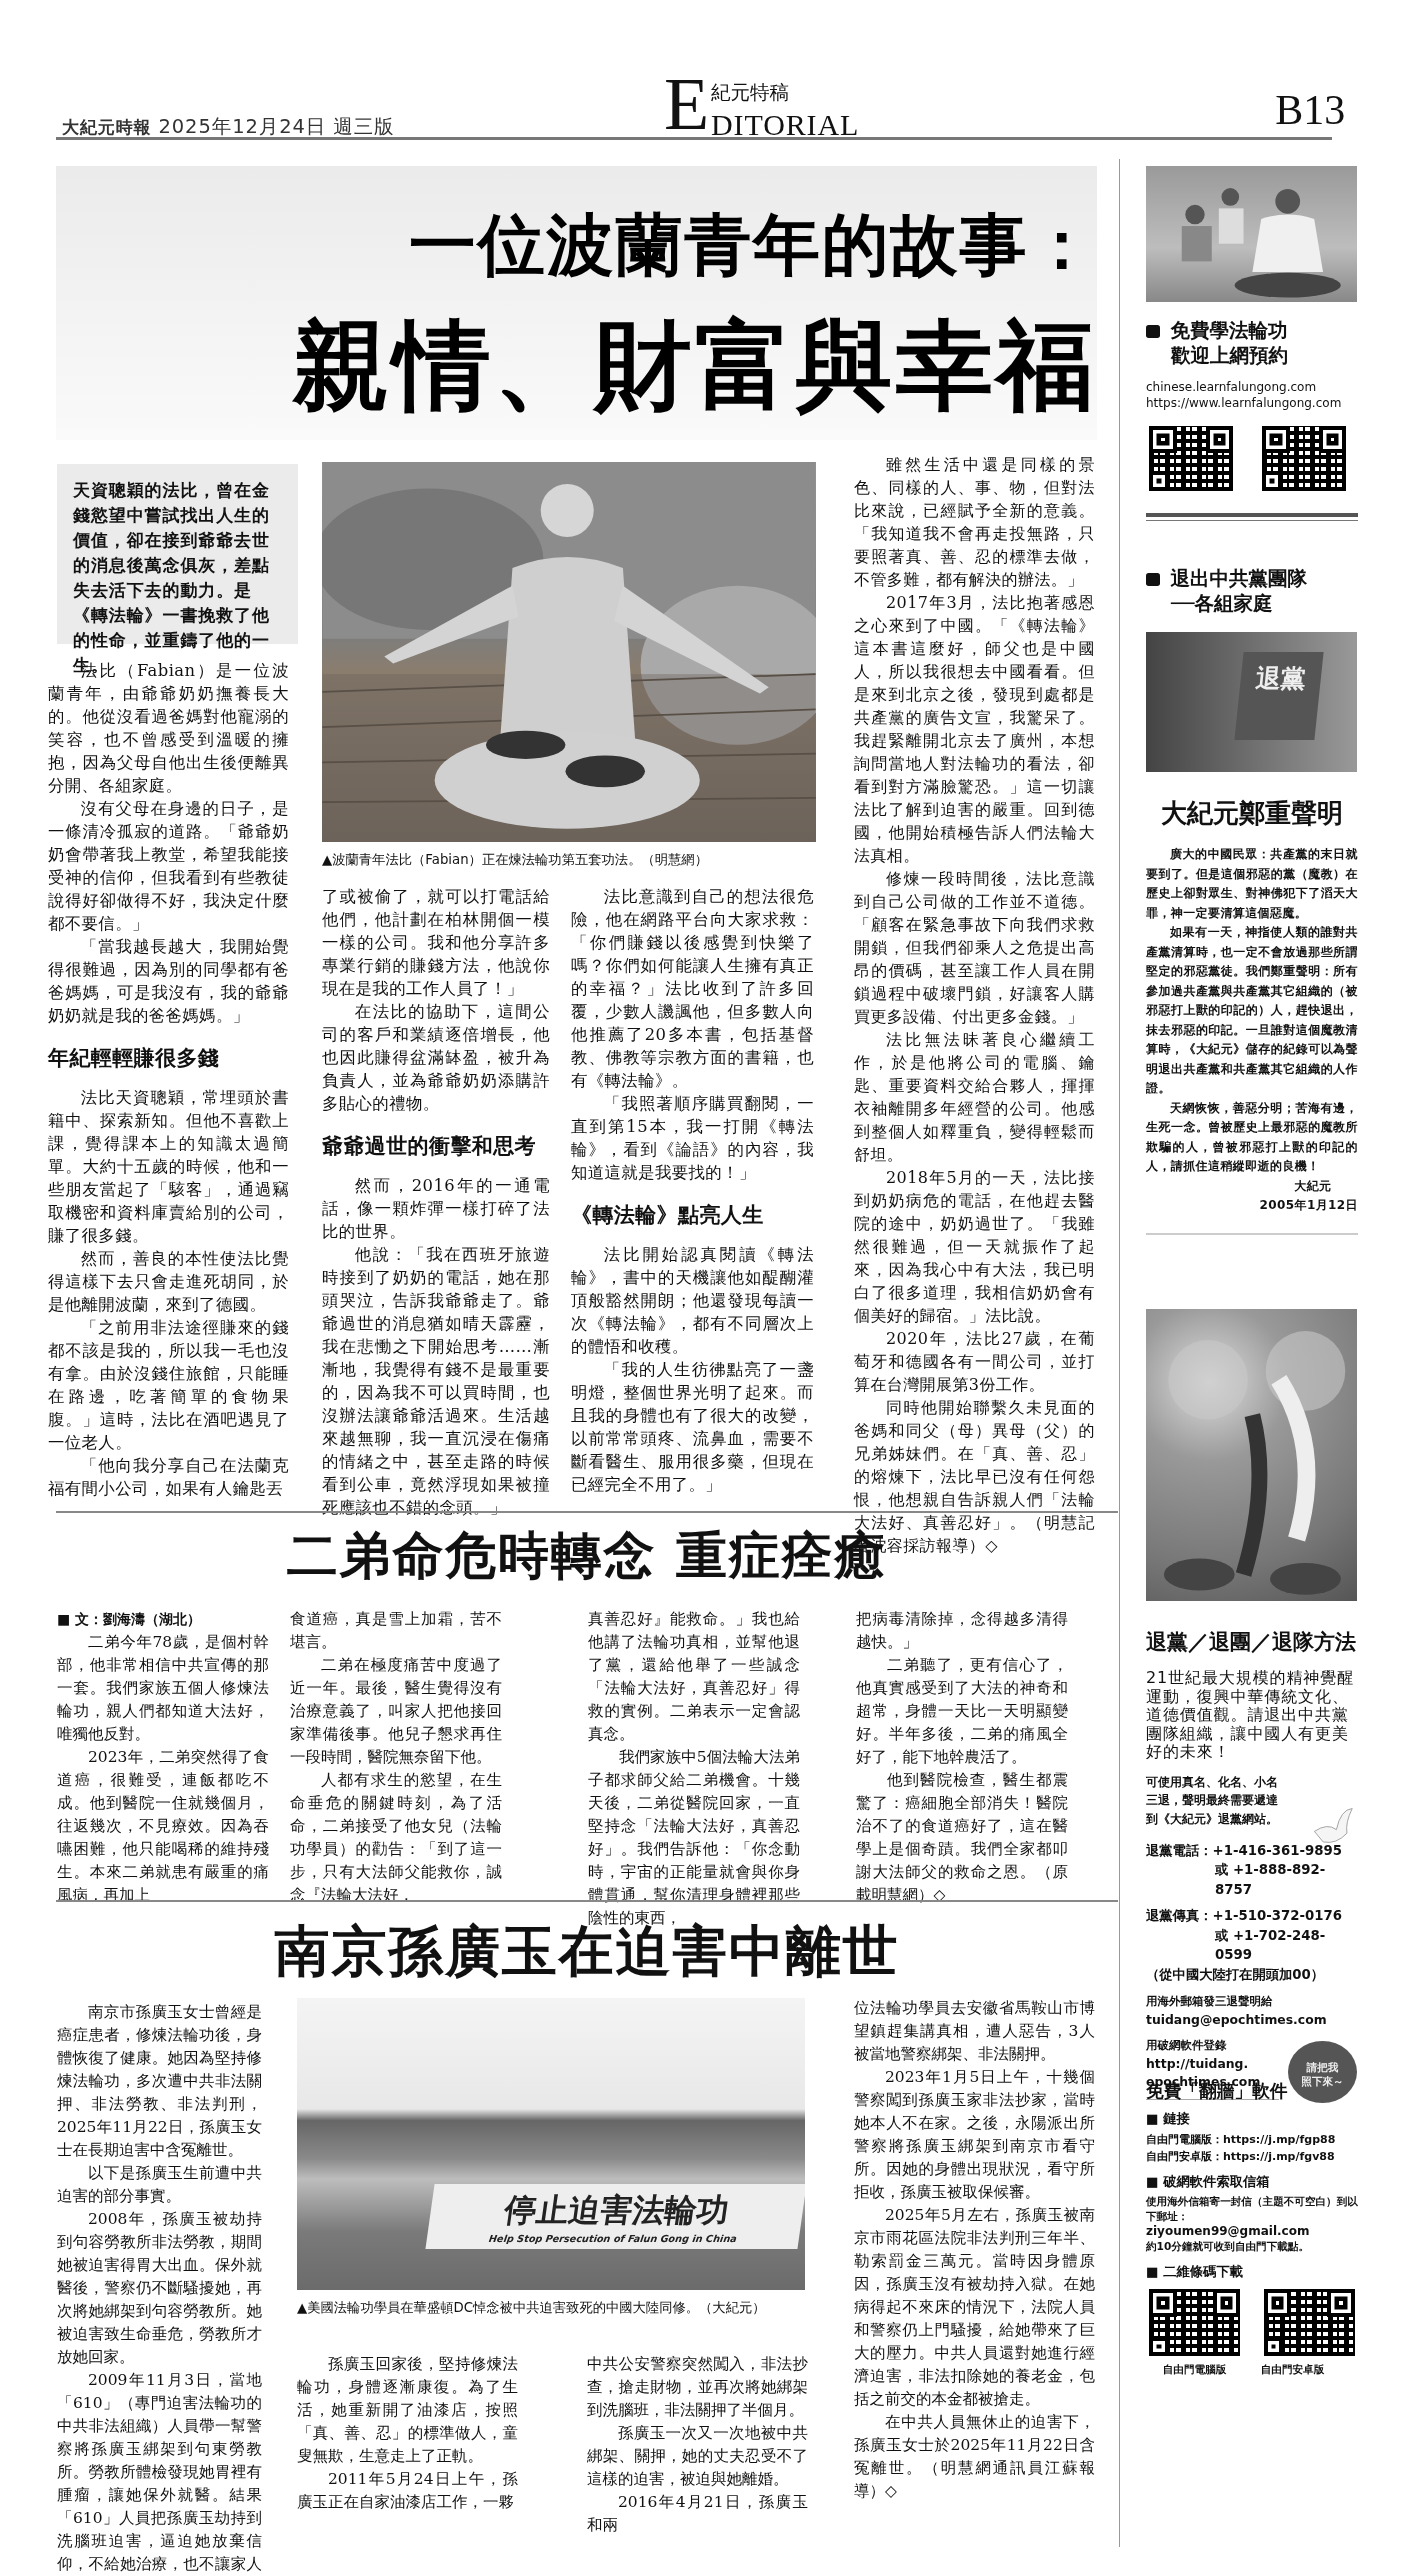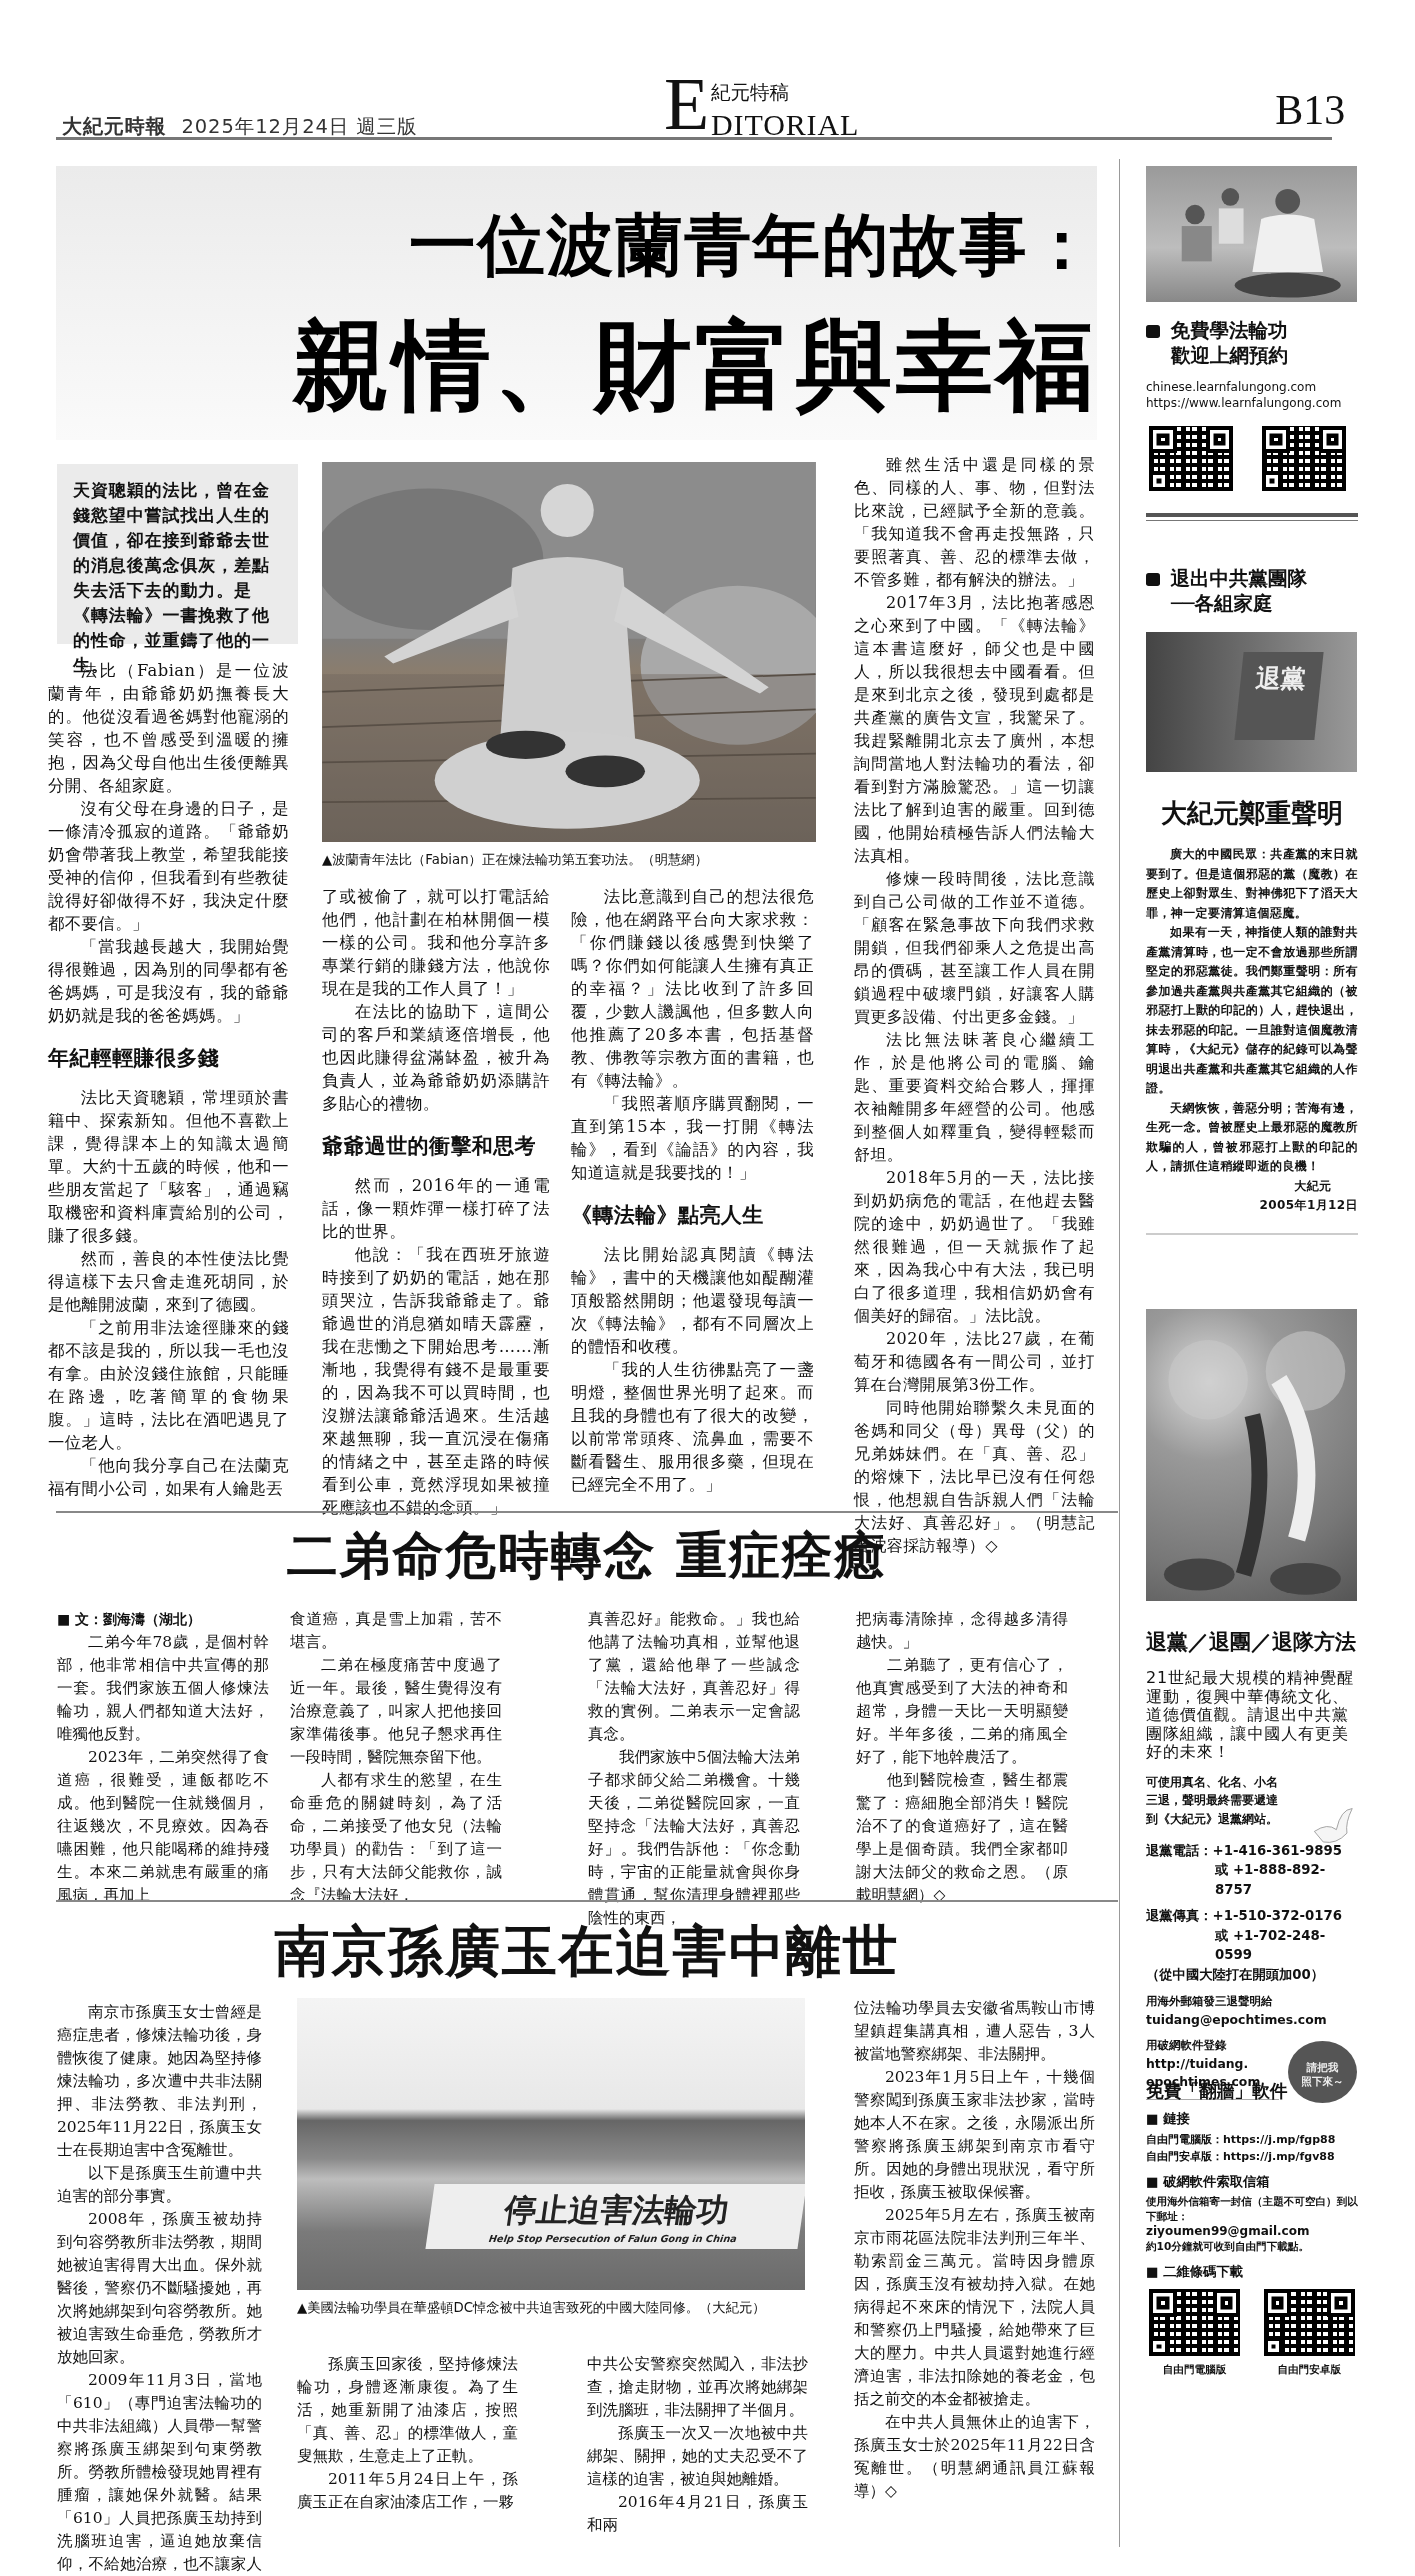--- a/index.html
+++ b/index.html
@@ -1,20 +1,20 @@
 <!DOCTYPE html>
 <html style="font-size:14px"><head>
 <meta charset="utf-8">
 <style>
 *{box-sizing:border-box;margin:0;padding:0}
 body{width:1415px;height:2576px;background:#fff;color:#111;font-family:"DejaVu Serif","Liberation Serif",serif;position:relative;overflow:hidden}
 .abs{position:absolute}
 .masthead{left:62px;top:88px;width:1292px;height:53px}
 .mast-left{position:absolute;left:0;top:25px;font-size:19.5px;color:#333;font-family:"DejaVu Sans",sans-serif;letter-spacing:0.9px}
-.mast-left b{font-family:"DejaVu Serif",serif;font-weight:bold;margin-right:15px;font-size:20px}
+.mast-left b{font-family:"DejaVu Serif",serif;font-weight:bold;margin-right:7px;font-size:17px}
 .mast-center{position:absolute;left:602px;top:-19.5px;height:71px}
 .mast-E{font-family:"Liberation Serif",serif;font-size:74px;line-height:71px;display:inline-block;vertical-align:bottom}
 .mast-sub{display:inline-block;vertical-align:bottom;margin-left:1.8px}
 .mast-sub .zh{font-size:19.5px;font-family:"DejaVu Sans",sans-serif;display:block;margin-bottom:3.5px}
 .mast-sub .en{font-family:"Liberation Serif",serif;font-size:30px;letter-spacing:0.9px;line-height:30px}
 .mast-right{position:absolute;right:8.8px;top:-1.8px;font-family:"Liberation Serif",serif;font-size:42px}
 .mast-rule{left:56px;top:137px;width:1276px;height:2.7px;background:#777}
 
 .hero{left:56px;top:166px;width:1041px;height:274px;background:linear-gradient(#ebebeb,#fafafa)}
 .hero h1{font-family:"DejaVu Sans",sans-serif;text-align:right;font-weight:bold;color:#000}
@@ -285,21 +285,21 @@
     <div>約10分鐘就可收到自由門下載點。</div>
   </div>
   <div style="margin-top:8.8px;font-size:13.3px;font-weight:bold">■ 二維條碼下載</div>
   <div style="display:flex;gap:17.7px;margin-top:5.3px">
     <div style="text-align:center">
       <div class="qr" style="width:97px;height:73px">
           <div class="qrb"></div>
         </div>
       <div style="font-size:10.6px;font-weight:bold;margin-top:3.5px">自由門電腦版</div>
     </div>
-    <div style="text-align:center">
+    <div style="text-align:left">
       <div class="qr" style="width:97px;height:73px">
           <div class="qrb"></div>
         </div>
       <div style="font-size:10.6px;font-weight:bold;margin-top:3.5px">自由門安卓版</div>
     </div>
   </div>
 </div>
 
 
 </body></html>

